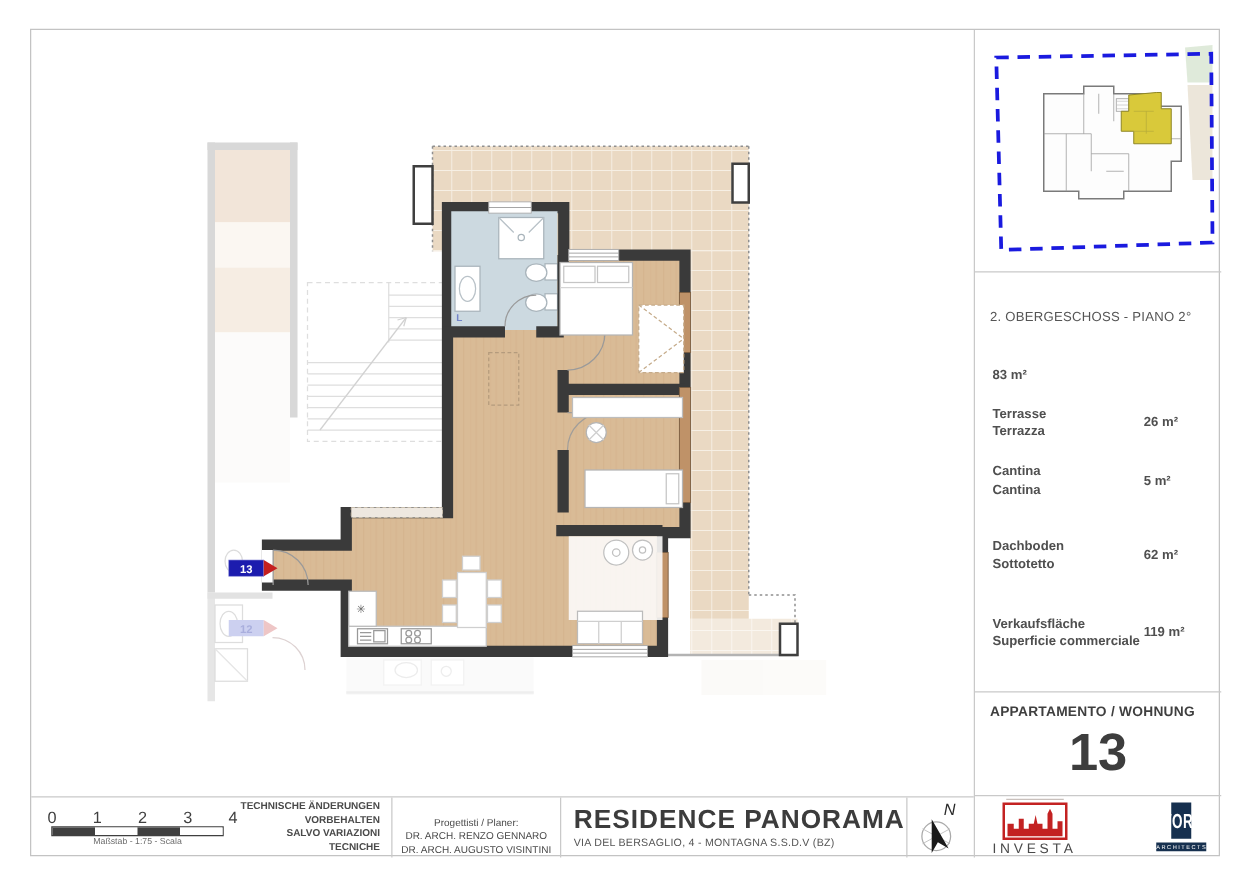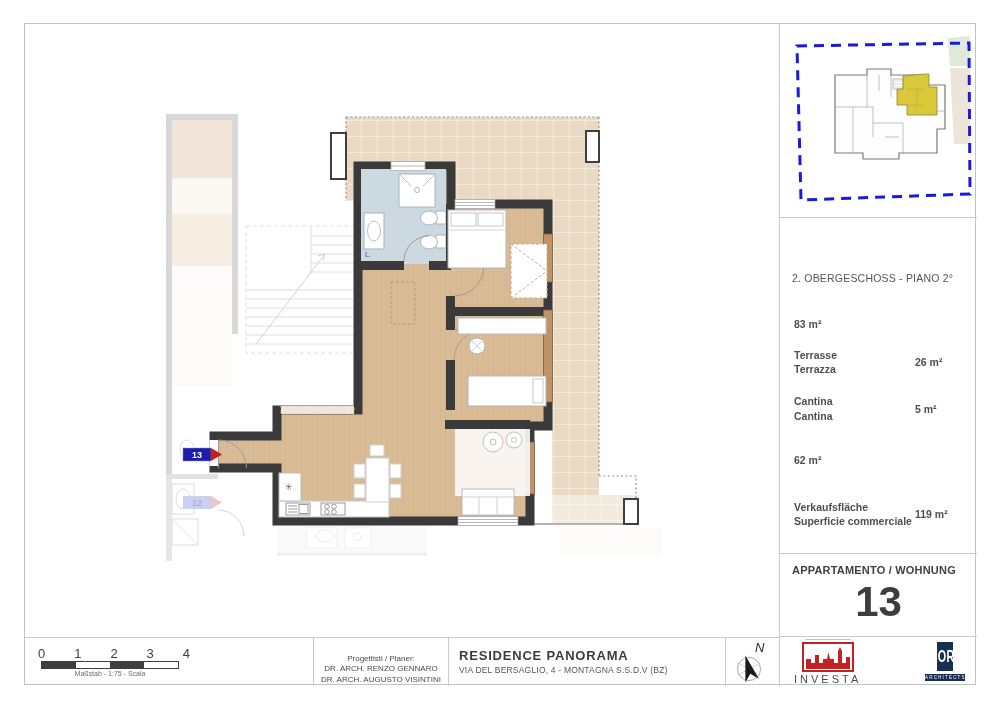--- a/index.html
+++ b/index.html
@@ -11,21 +11,21 @@
   
   #sidebar { position:absolute; left:754px; top:0; width:198px; height:662px;
              border-left:1px solid #c9c9c9; }
   .sb-section { border-bottom:1px solid #c9c9c9; position:relative; overflow:hidden; }
   #sb-map { height:194px; }
   #sb-info { height:336px; padding:12px 12px 0 12px; color:#4a4a4a; }
   #sb-apt { height:83px; padding:10px 12px 0 12px; color:#3f3f3f; }
   #sb-logos { height:49px; border-bottom:none; display:flex; align-items:center;
               justify-content:space-between; padding:0 10px; }
 
-  .floor-title { font-size:10.5px; color:#555; margin-top:42px; letter-spacing:.2px; }
+  .floor-title { font-size:10.5px; color:#555; margin-top:18px; letter-spacing:.2px; }
   .area-rows { margin-top:34px; padding-left:2px; }
   .area-row { display:flex; align-items:center; }
   .area-row .lbl { flex:1; font-weight:bold; font-size:10.5px; line-height:1.35; color:#4f4f4f; }
   .area-row .val { width:50px; font-weight:bold; font-size:10.5px; color:#4f4f4f; }
   .area-row:nth-child(1){ margin-bottom:18px; }
   .area-row:nth-child(2){ margin-bottom:18px; }
   .area-row:nth-child(3){ margin-bottom:31px; }
   .area-row:nth-child(4){ margin-bottom:34px; }
 
   .apt-label { font-weight:bold; font-size:11px; letter-spacing:.2px; }
@@ -59,21 +59,21 @@
   .scale-bar .seg { flex:1; }
   .seg-dark { background:#3f3f3f; } .seg-light { background:#fff; }
   .scale-caption { font-size:7px; color:#6b6b6b; text-align:center; width:144px; margin-top:1px; }
 
   .tech-notes { margin-left:auto; margin-right:9px; text-align:right; font-weight:bold;
                 font-size:8px; line-height:1.35; color:#4a4a4a; }
 
   .planners { text-align:center; font-size:8px; color:#4a4a4a; line-height:1.35; }
   .planners .bold { font-weight:normal; }
 
-  .project-title { font-weight:bold; font-size:13px; letter-spacing:.8px; color:#3c3c3c; line-height:1.05; }
+  .project-title { font-weight:bold; font-size:21px; letter-spacing:.8px; color:#3c3c3c; line-height:1.05; }
   .project-address { font-size:8.5px; color:#555; margin-top:2px; letter-spacing:.2px; }
 
   
   #plan-svg { position:absolute; left:0; top:0; }
 </style>
 </head>
 <body>
 
 <div id="stage">
 <div id="page">
@@ -286,20 +286,24 @@
           <div class="val">26 m²</div>
         </div>
         <div class="area-row">
           <div class="lbl">
                 <div>Cantina</div>
                 <div>Cantina</div>
               </div>
           <div class="val">5 m²</div>
         </div>
         <div class="area-row">
+          <div class="lbl">
+                <div>Dachboden</div>
+                <div>Sottotetto</div>
+              </div>
           <div class="val">62 m²</div>
         </div>
         <div class="area-row">
           <div class="lbl">
                 <div>Verkaufsfläche</div>
                 <div>Superficie commerciale</div>
               </div>
           <div class="val">119 m²</div>
         </div>
       </div>
@@ -341,20 +345,25 @@
           <span>4</span>
         </div>
         <div class="scale-bar">
           <div class="seg seg-dark"></div>
               <div class="seg seg-light"></div>
           <div class="seg seg-dark"></div>
               <div class="seg seg-light"></div>
         </div>
         <div class="scale-caption">Maßstab - 1:75 - Scala</div>
       </div>
+      <div class="tech-notes">
+        <div>TECHNISCHE ÄNDERUNGEN</div>
+        <div>VORBEHALTEN</div>
+        <div>SALVO VARIAZIONI TECNICHE</div>
+      </div>
     </div>
 
     <div class="bb-cell cell-plan">
       <div class="planners">
         <div>Progettisti / Planer:</div>
         <div><span>DR. ARCH. </span><span class="bold">RENZO GENNARO</span></div>
         <div><span>DR. ARCH. </span><span class="bold">AUGUSTO VISINTINI</span></div>
       </div>
     </div>
 

